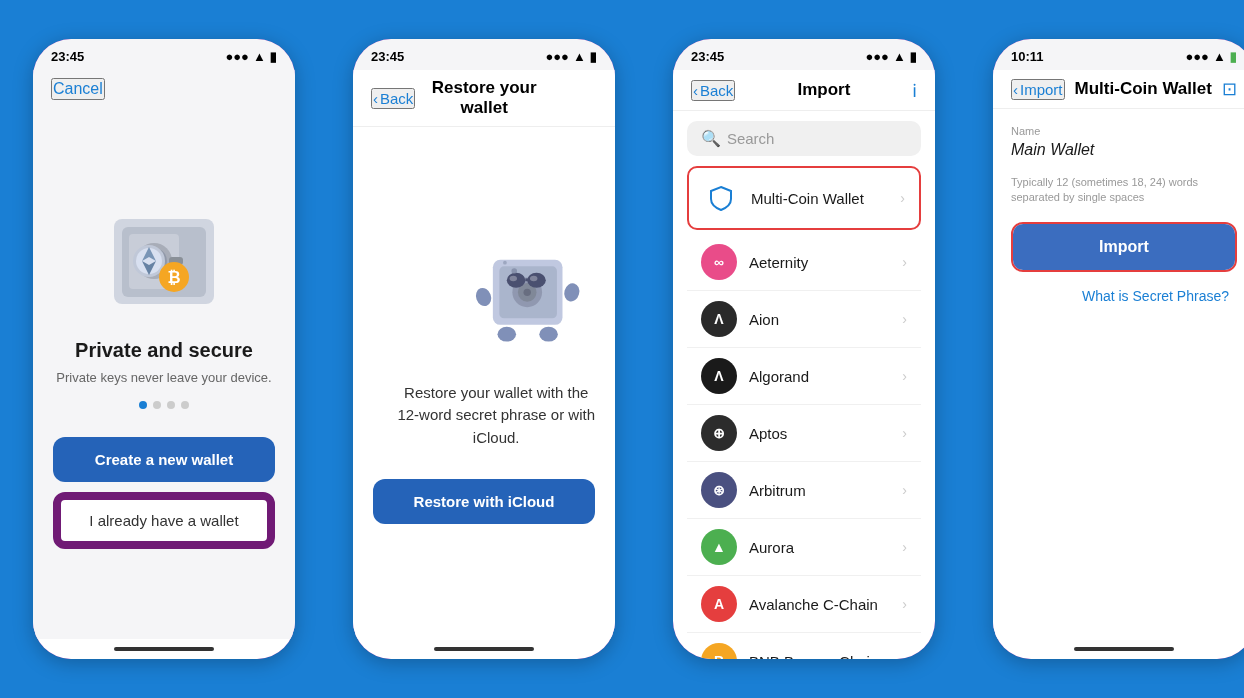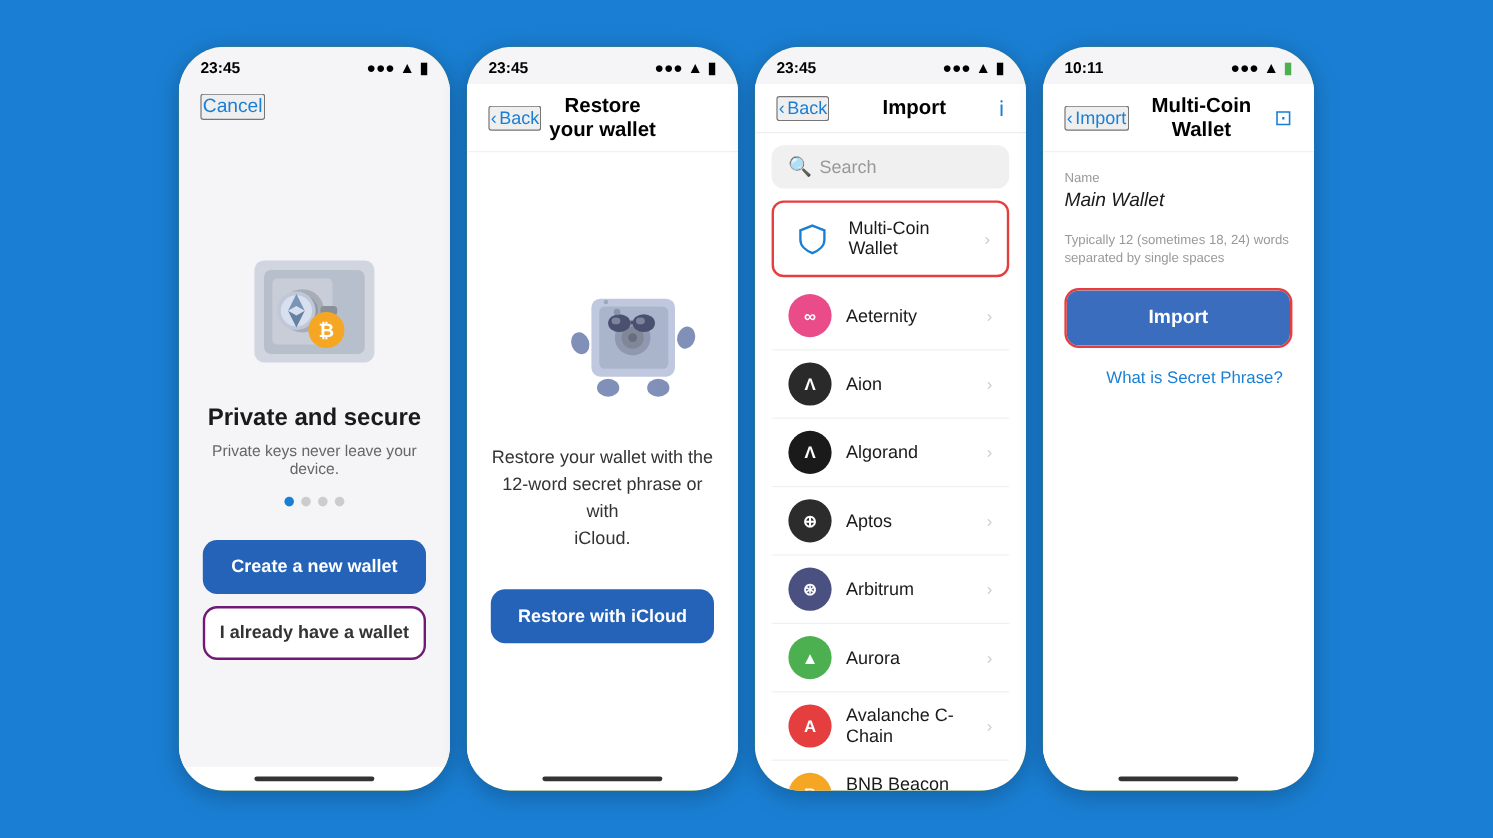--- a/index.html
+++ b/index.html
@@ -12,29 +12,30 @@
       height: 698px;
       font-family: -apple-system, BlinkMacSystemFont, 'Segoe UI', sans-serif;
       overflow: hidden;
     }
     .phones-container {
       display: flex;
       gap: 14px;
       padding: 20px;
     }
     .phone {
-      width: 226px;
+      width: 262px;
       height: 620px;
-      background: #4d7c0f;
+      background: #a21caf;
       border-radius: 38px;
       overflow: hidden;
       display: flex;
       flex-direction: column;
       position: relative;
       box-shadow: 0 4px 20px rgba(0,0,0,0.25);
+      margin-left: 44px;
     }
     .status-bar {
       background: #f5f5f7;
       display: flex;
       justify-content: space-between;
       align-items: center;
       padding: 10px 18px 6px;
       font-size: 13px;
       font-weight: 600;
     }
@@ -108,26 +109,26 @@
       padding: 14px 0;
       width: 100%;
       font-size: 15px;
       font-weight: 600;
       cursor: pointer;
       margin-bottom: 10px;
     }
     .btn-outline-red {
       background: white;
       color: #333;
-      border: 2px solid #701a75;
+      border: 8px solid #701a75;
       border-radius: 12px;
       padding: 12px 0;
       width: 100%;
       font-size: 15px;
-      font-weight: 700;
+      font-weight: 400;
       cursor: pointer;
     }
     
     .phone2 .nav-bar {
       background: white;
       padding: 8px 18px;
       display: flex;
       align-items: center;
       gap: 6px;
       border-bottom: 1px solid #eee;

